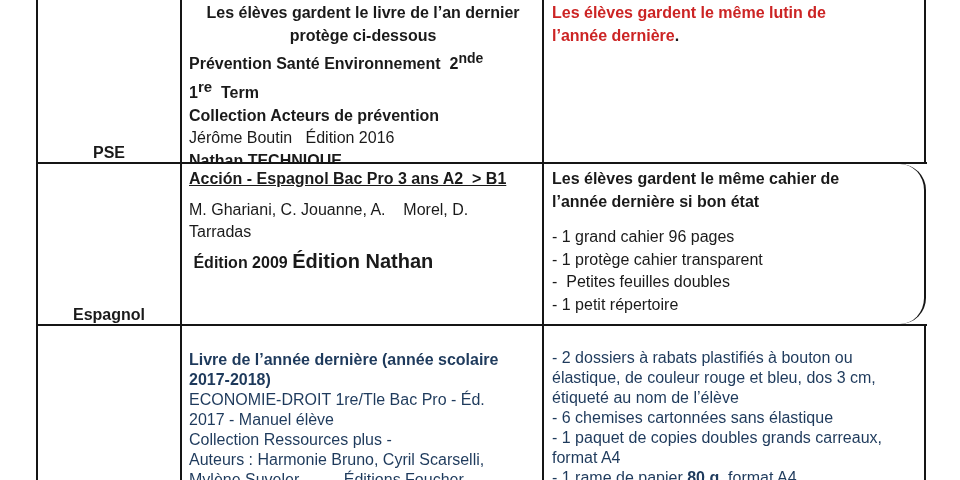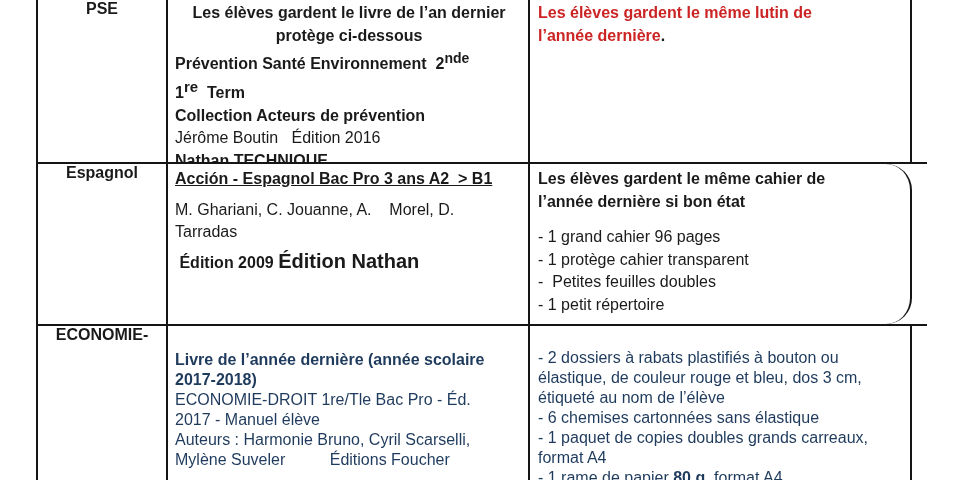--- a/index.html
+++ b/index.html
@@ -24,22 +24,22 @@
   .row{display:flex;box-sizing:border-box;}
   .row0{height:164px;border-bottom:2px solid #151515;}
   .row1{height:162px;border-bottom:2px solid #151515;}
   .row2{height:280px;}
   .cell{
     box-sizing:border-box;
     border-right:2px solid #151515;
     overflow:hidden;
   }
   .subject-cell{
-    width:130px;
-    display:flex;align-items:flex-start;justify-content:center;
+    width:144px;
+    display:flex;align-items:flex-end;justify-content:center;
     font-weight:bold;
     text-align:center;
   }
   .book-cell{width:362px;padding:0 5px 0 7px;}
   .supplies-cell{width:382px;padding:0 5px 0 8px;}
   .row0 .book-cell{padding-top:2px;}
   .row0 .supplies-cell{padding-top:2px;}
   .row1 .book-cell{padding-top:4px;}
   .row1 .supplies-cell{padding-top:4px;border-radius:26px;}
   .row2 .book-cell{padding-top:24px;}
@@ -95,20 +95,21 @@
       </div>
       <div class="row row2">
         <div class="cell subject-cell">
           <span>ECONOMIE-</span>
         </div>
         <div class="cell book-cell">
           <div class="line"><span class="seg" style="font-weight: bold;">Livre de l’année dernière (année scolaire</span></div>
           <div class="line"><span class="seg" style="font-weight: bold;">2017-2018)</span></div>
           <div class="line"><span class="seg">ECONOMIE-DROIT 1re/Tle Bac Pro - Éd.</span></div>
           <div class="line"><span class="seg">2017 - Manuel élève</span></div>
+          <div class="line"><span class="seg">Collection Ressources plus -</span></div>
           <div class="line"><span class="seg">Auteurs : Harmonie Bruno, Cyril Scarselli,</span></div>
           <div class="line"><span class="seg">Mylène Suveler          Éditions Foucher</span></div>
         </div>
         <div class="cell supplies-cell">
           <div class="line"><span class="seg">- 2 dossiers à rabats plastifiés à bouton ou</span></div>
           <div class="line"><span class="seg">élastique, de couleur rouge et bleu, dos 3 cm,</span></div>
           <div class="line"><span class="seg">étiqueté au nom de l’élève</span></div>
           <div class="line"><span class="seg">- 6 chemises cartonnées sans élastique</span></div>
           <div class="line"><span class="seg">- 1 paquet de copies doubles grands carreaux,</span></div>
           <div class="line"><span class="seg">format A4</span></div>

